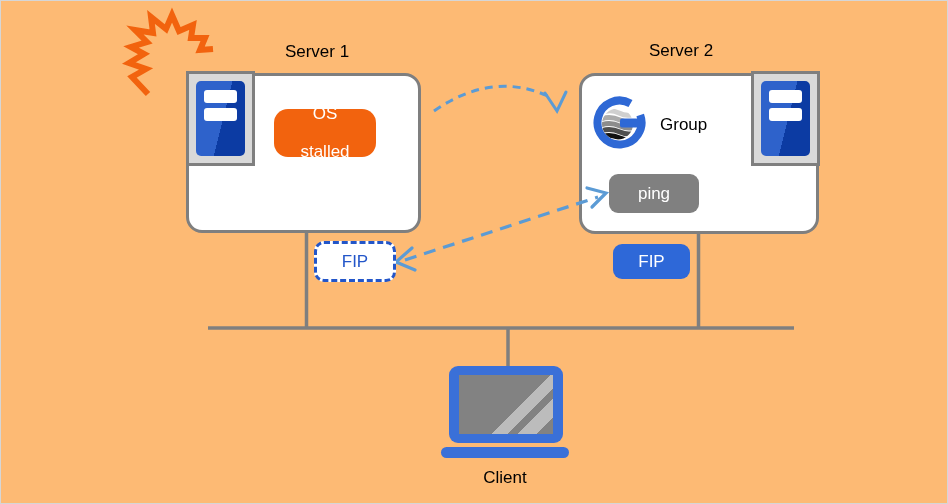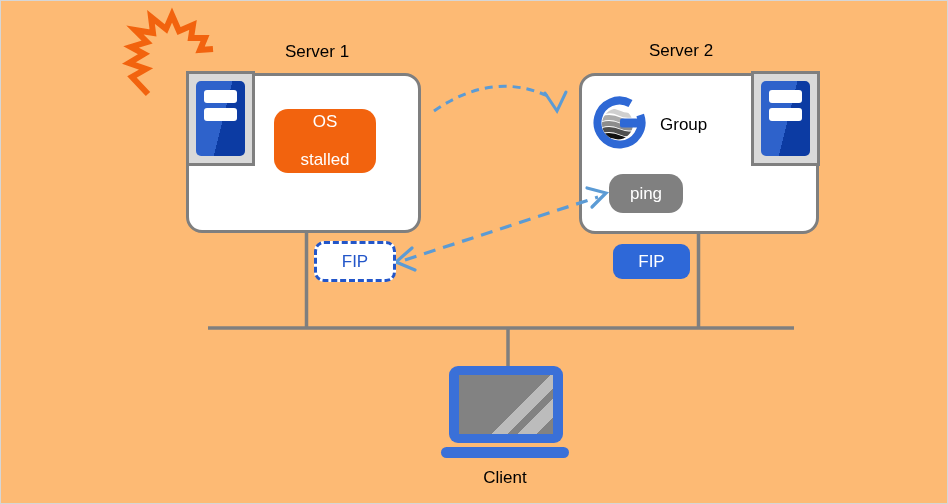--- a/index.html
+++ b/index.html
@@ -19,25 +19,25 @@
   #client-label{left:434px;top:467px;width:140px;}
   #group-label{left:659px;top:114px;font-size:17px;}
   .server-icon-frame{position:absolute;width:69px;height:95px;background:#d9d9d9;border:3px solid #7f7f7f;box-sizing:border-box;}
   #server1-icon{left:185px;top:70px;}
   #server2-icon{left:750px;top:70px;}
   .tower{position:absolute;left:7px;top:7px;width:49px;height:75px;border-radius:5px;
     background:linear-gradient(104deg,#2e62cb 54%,#0c3ba3 54%);}
   .tower .bar{position:absolute;left:8px;width:33px;height:13px;background:#fff;border-radius:3px;}
   .tower .bar.b1{top:9px;}
   .tower .bar.b2{top:27px;}
-  #os-badge{position:absolute;left:273px;top:108px;width:102px;height:64px;background:#f2630e;
+  #os-badge{position:absolute;left:273px;top:108px;width:102px;height:48px;background:#f2630e;
     border-radius:14px;color:#fff;font-size:17px;line-height:22px;
     display:flex;flex-direction:column;align-items:center;justify-content:center;gap:16px;}
-  #ping-badge{position:absolute;left:608px;top:173px;width:74px;height:39px;background:#808080;
-    border-radius:14px;color:#fff;font-size:17px;display:flex;align-items:center;justify-content:center;}
+  #ping-badge{position:absolute;left:608px;top:173px;width:90px;height:39px;background:#808080;
+    border-radius:9px;color:#fff;font-size:17px;display:flex;align-items:center;justify-content:center;}
   #fip-active{position:absolute;left:612px;top:243px;width:77px;height:35px;background:#2e68d8;
     border-radius:9px;color:#fff;font-size:17px;display:flex;align-items:center;justify-content:center;}
   #fip-released{position:absolute;left:313px;top:240px;width:82px;height:41px;background:#fff;
     border:3px dashed #2356c9;border-radius:10px;color:#2356c9;font-size:17px;box-sizing:border-box;
     display:flex;align-items:center;justify-content:center;}
   #overlay{position:absolute;left:0;top:0;pointer-events:none;}
   #group-logo{position:absolute;left:592px;top:95px;}
   #laptop-screen{position:absolute;left:448px;top:365px;width:114px;height:77px;background:#3a70d8;border-radius:9px;}
   #laptop-display{position:absolute;left:10px;top:9px;width:94px;height:59px;
     background:linear-gradient(135deg,#828282 60%,#bcbcbc 60% 70%,#828282 70% 77%,#bcbcbc 77% 89%,#828282 89%);}

